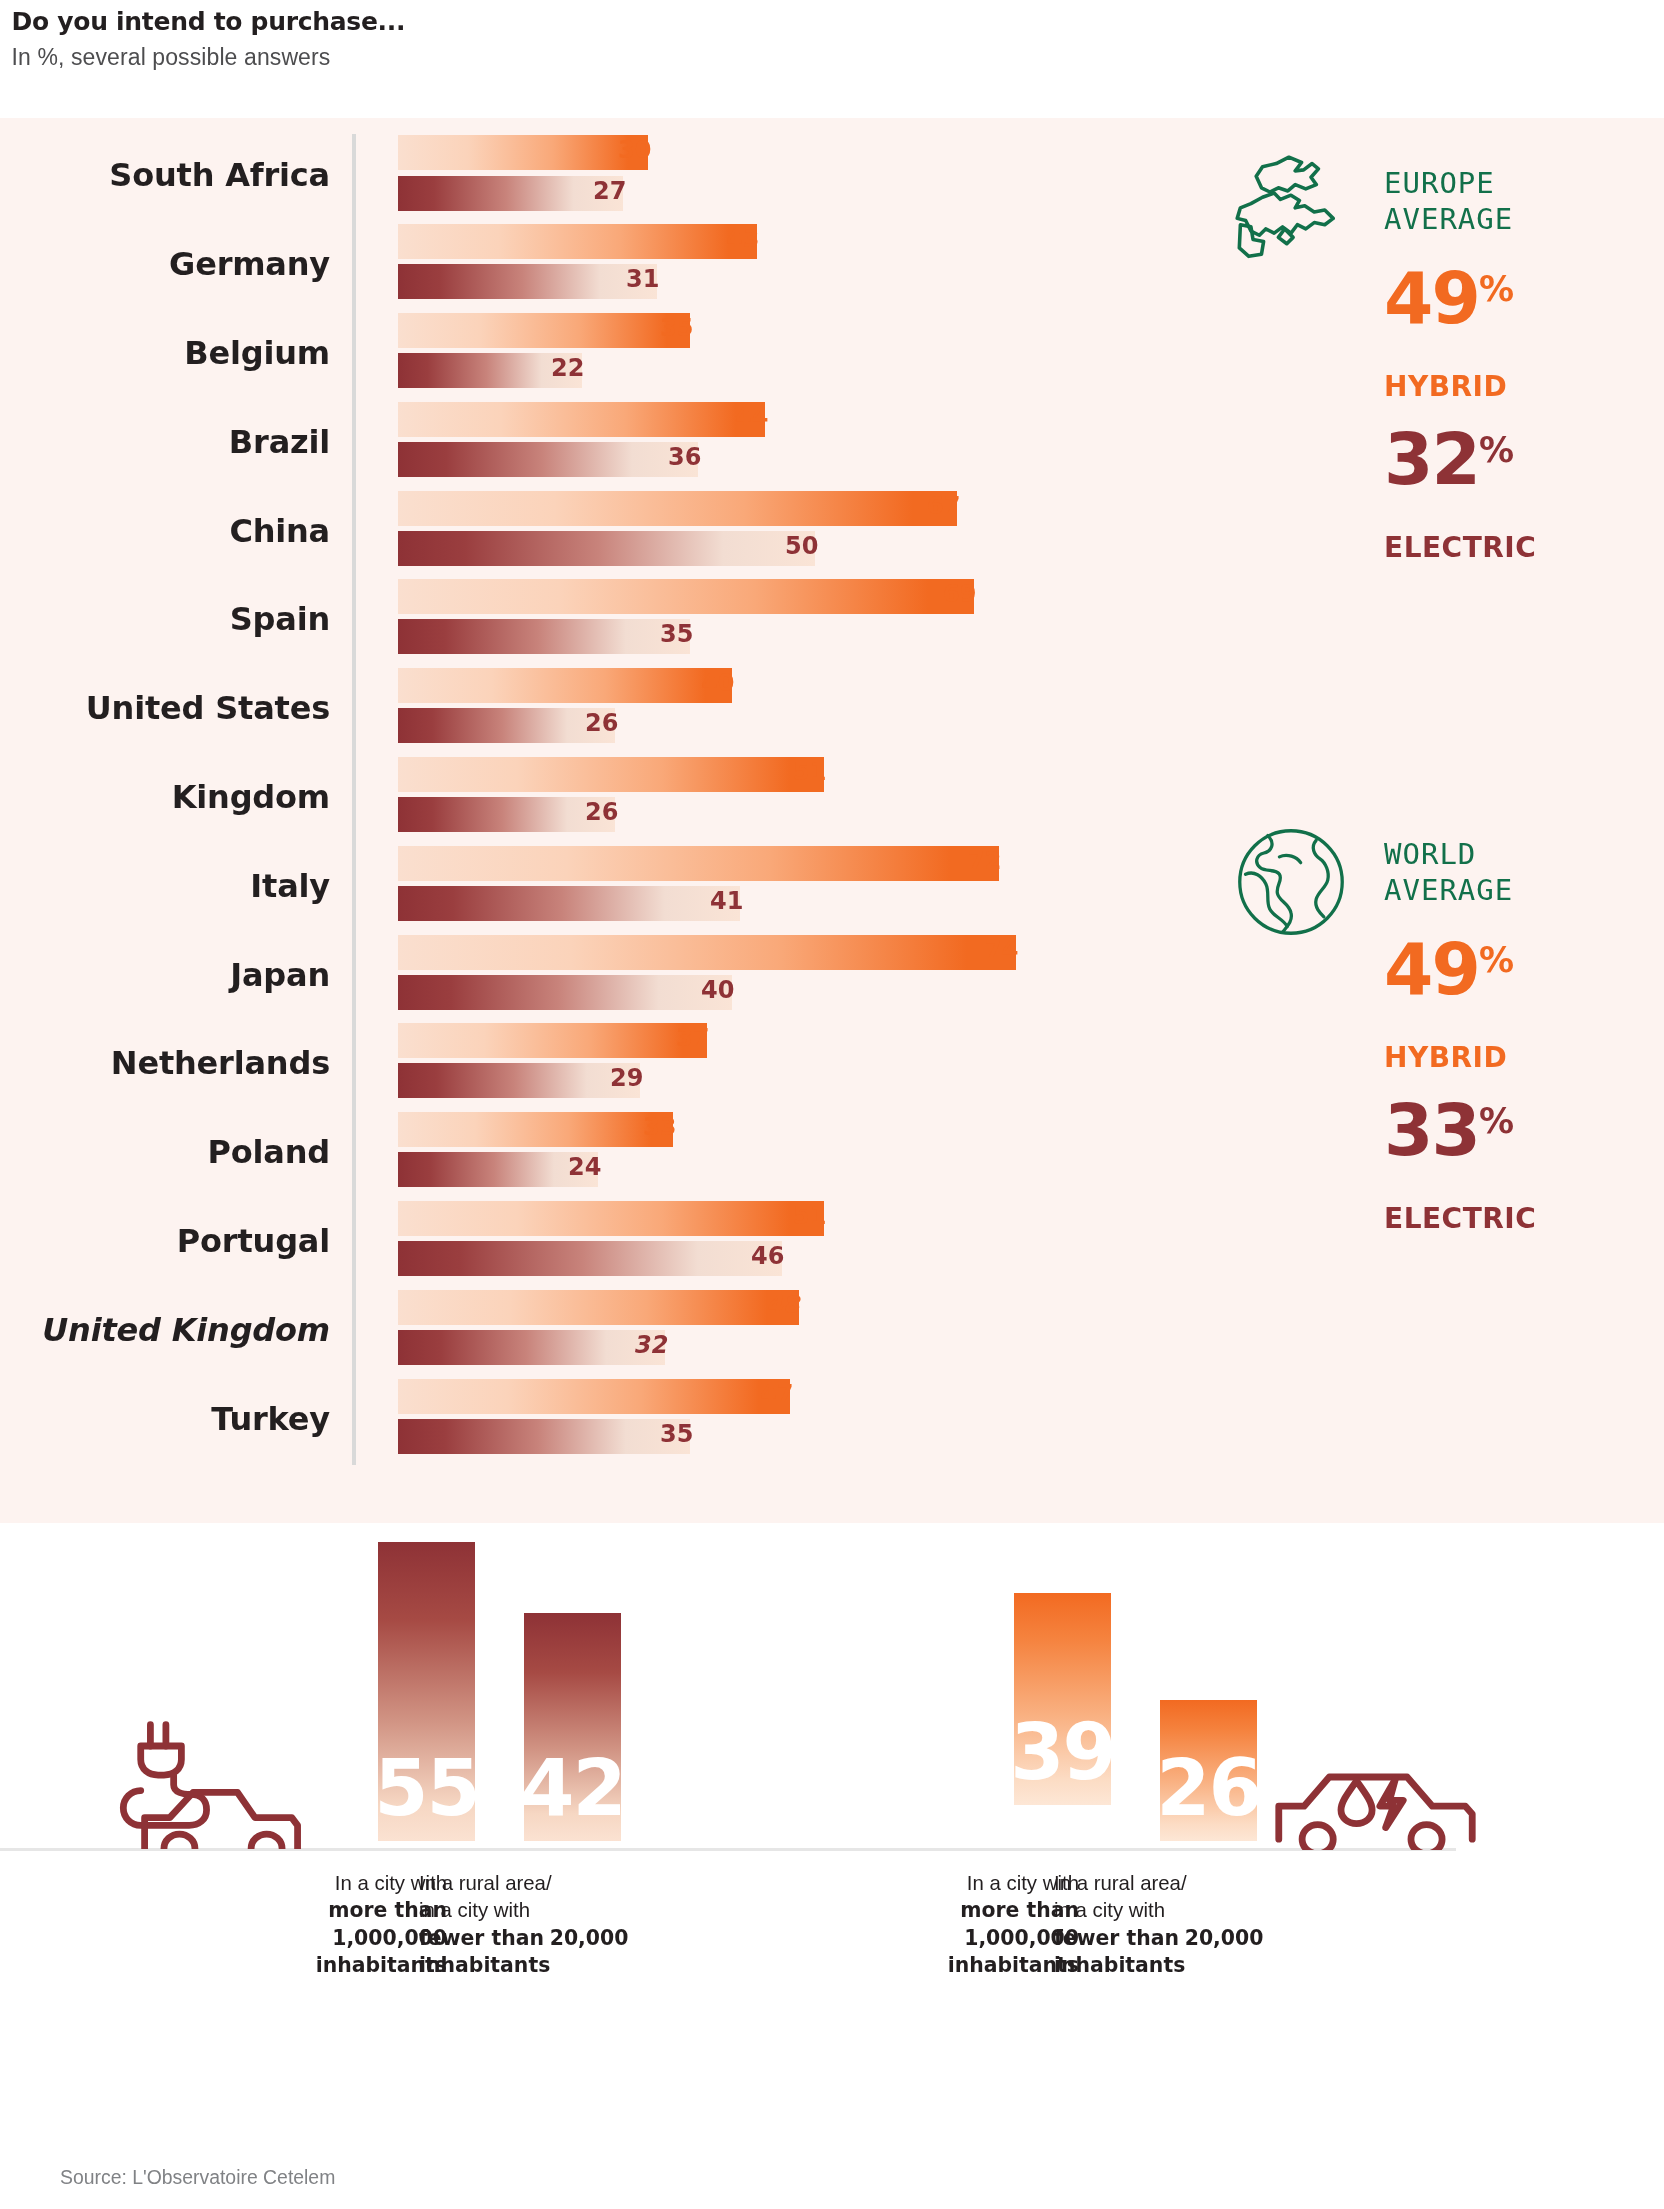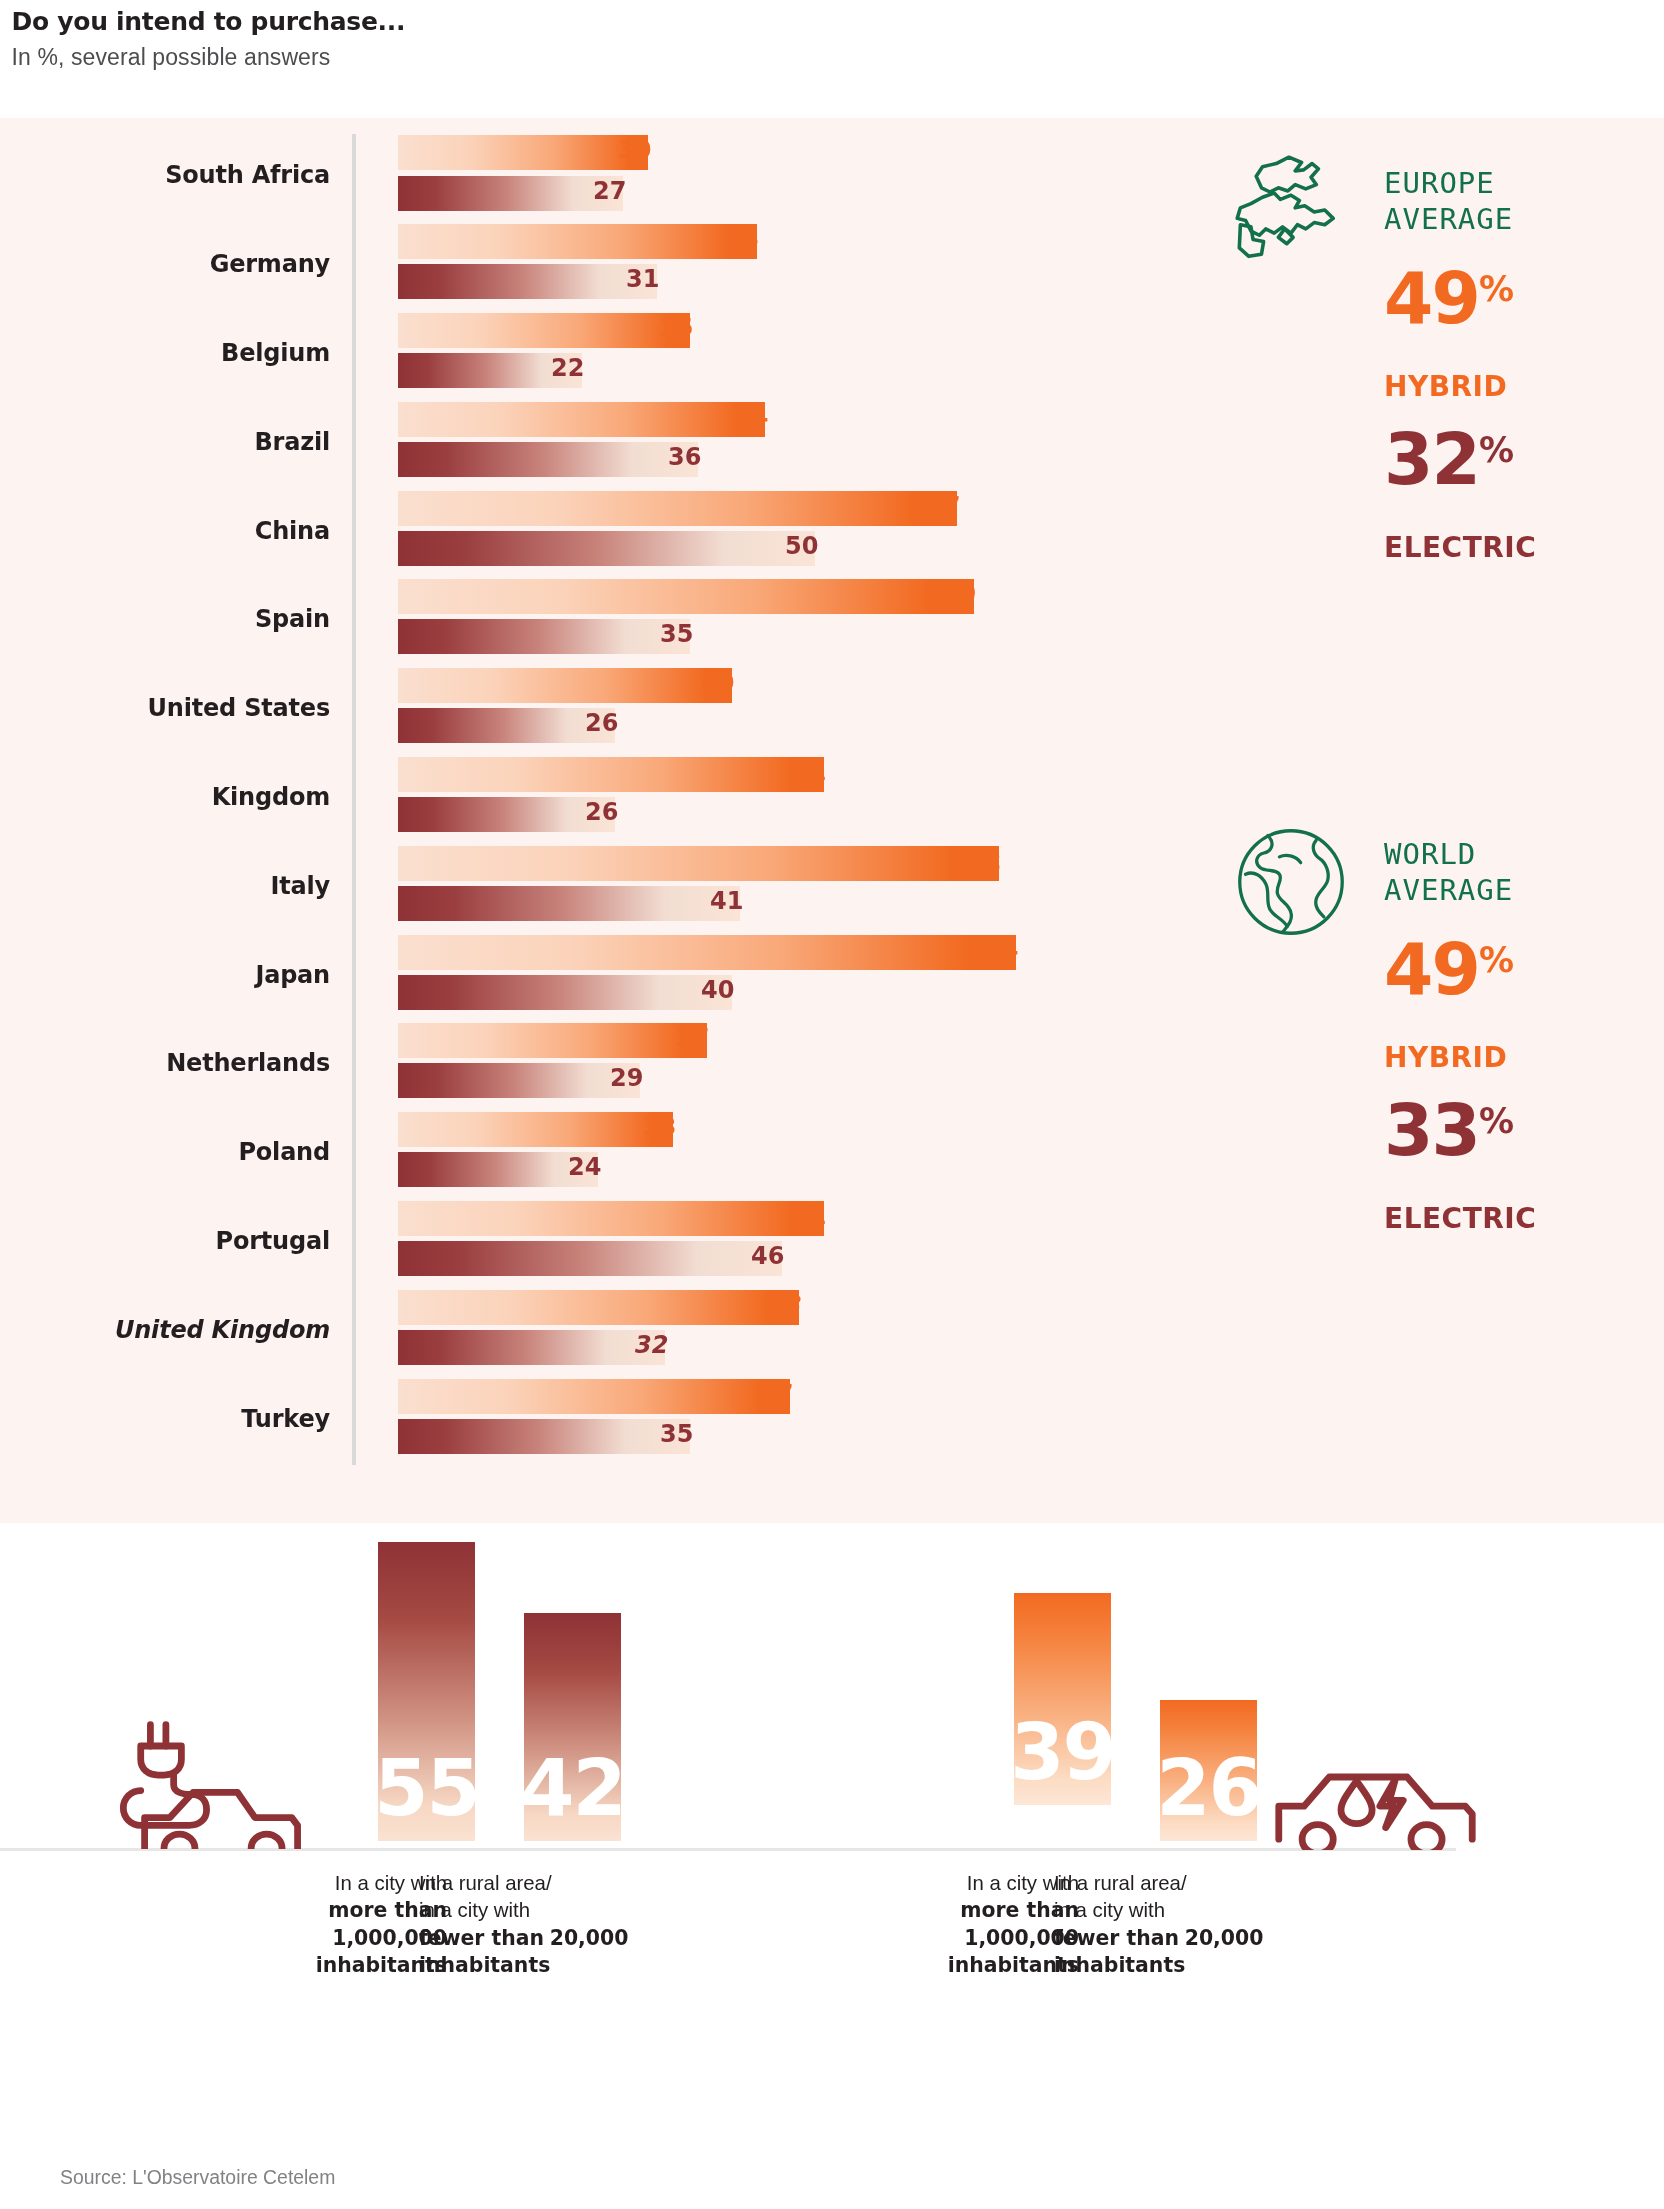--- a/index.html
+++ b/index.html
@@ -34,21 +34,21 @@
   .chart { position:absolute; left:0; top:0; width:1087px; height:1405px; }
   .axis {
     position:absolute; left:352px; top:15.5px; width:3.9px; height:1331px;
     background:#d9d9d9;
   }
   .row { position:absolute; left:0; width:1087px; height:83px; }
   .row-label {
     position:absolute; left:0; top:0; width:330px; height:83px;
     display:flex; align-items:center; justify-content:flex-end;
     font-family:"DejaVu Sans", sans-serif;
-    font-size:24px; font-weight:700; color:#231f20;
+    font-size:32px; font-weight:700; color:#231f20;
     letter-spacing:-0.2px; white-space:nowrap;
   }
   .bars { position:absolute; left:354px; top:0; height:83px; width:733px;padding-left:44px; }
   .bar { position:absolute; height:35px; }
   .bar.hy {
     top:1.9px;
     background:linear-gradient(to right, #fadfcf 0%, #fbd3ba 28%, #f9a878 62%, #f26a21 92%, #f26a21 100%);
   }
   .bar.el {
     top:42px;

